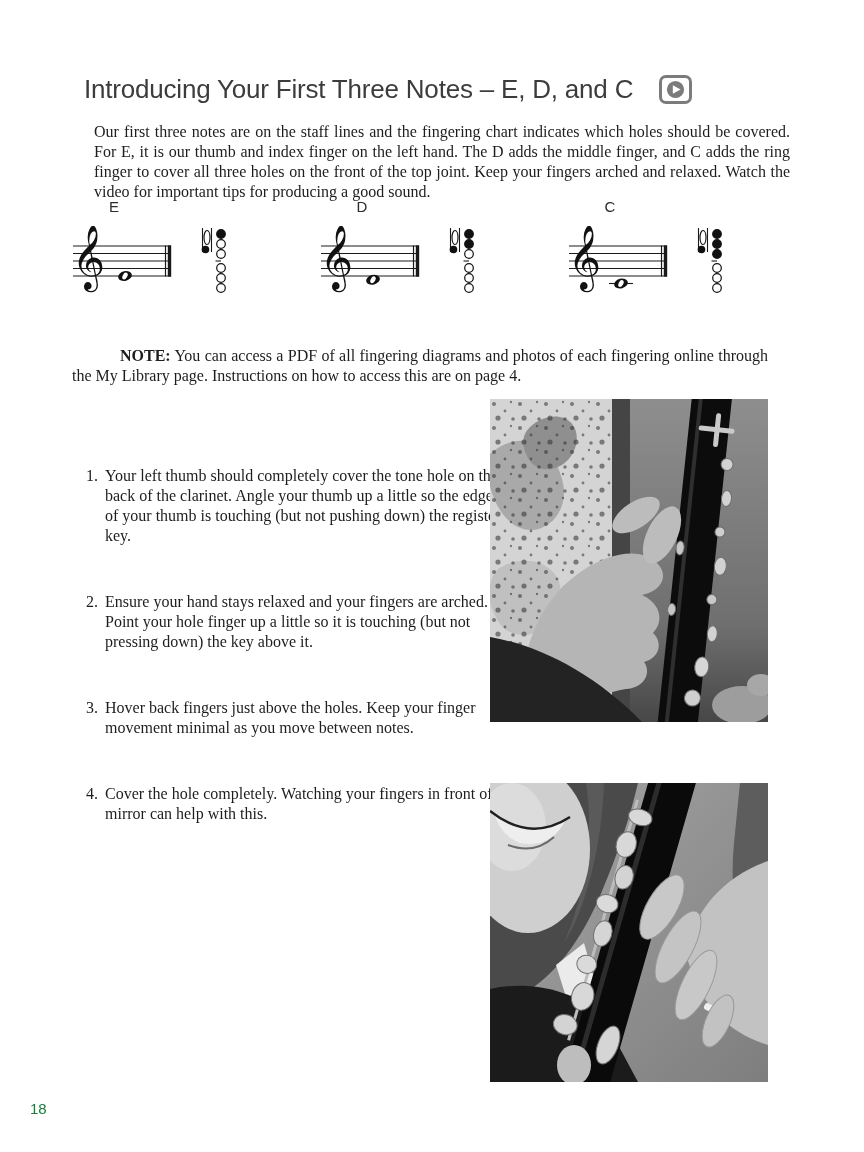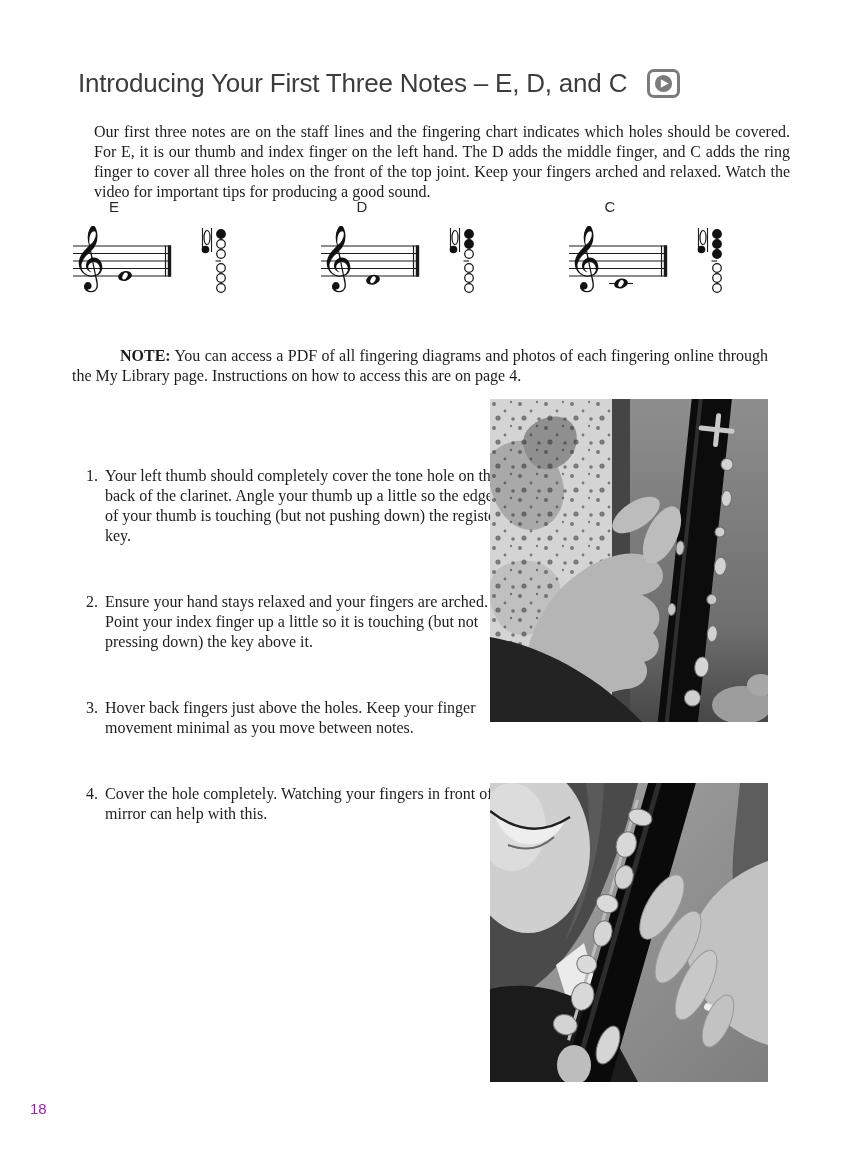--- a/index.html
+++ b/index.html
@@ -5,21 +5,21 @@
   html,body{margin:0;padding:0;background:#ffffff;}
   .page{
     position:relative;width:864px;height:1152px;background:#fff;overflow:hidden;
     font-family:"Liberation Serif",serif;color:var(--body-color,#1d1d1d);
   }
   .abs{position:absolute;}
   
   .title-row{left:72px;top:62px;display:flex;align-items:center;gap:14px;}
   .page-title{
     font-family:"Liberation Sans",sans-serif;font-size:26px;font-weight:500;
-    color:var(--title-color,#3c3c3c);letter-spacing:-0.2px;margin:6px;white-space:nowrap;
+    color:var(--title-color,#3c3c3c);letter-spacing:-0.2px;margin:12px;white-space:nowrap;
   }
   .video-icon{flex:none;display:block;}
   
   .para{font-size:16px;line-height:20px;text-align:justify;}
   .intro{left:72px;top:106px;width:696px;margin-left:22px;}
   .note-para{left:72px;top:330px;width:696px;}
   .note-label{font-weight:bold;margin-left:48px;}
   .lead{left:72px;top:406px;width:460px;font-size:16px;line-height:20px;}
   
   .list-item{left:82px;width:425px;display:flex;font-size:16px;line-height:20px;}
@@ -37,21 +37,21 @@
   .staff .bar-thick{fill:#1a1a1a;}
   .clef{font-family:"DejaVu Sans",sans-serif;font-size:56px;fill:#111;}
   .fingering .open{fill:#fff;stroke:#111;stroke-width:1.2;}
   .fingering .hole{stroke:#111;stroke-width:1.2;}
   
   .photo{margin:0;padding:0;display:block;}
   .photo svg{display:block;}
   
   .page-num{
     left:30px;top:1100px;font-family:"Liberation Sans",sans-serif;
-    font-size:15px;color:#a21caf;
+    font-size:15px;color:#15803d;
   }
 </style>
 </head>
 <body>
 
 <div class="page">
 
   <div class="abs title-row">
     <h1 class="page-title">Introducing Your First Three Notes – E, D, and C</h1>
     <svg class="video-icon" width="33" height="29" viewBox="0 0 33 29">
@@ -173,21 +173,21 @@
 
   <p class="abs para note-para"><b class="note-label">NOTE:</b> <span>You can access a PDF of all fingering diagrams and photos of each fingering online through the My Library page. Instructions on how to access this are on page 4.</span></p>
 
 
   <div class="abs list-item" style="top:466px;">
     <span class="num">1.</span>
     <span class="itext">Your left thumb should completely cover the tone hole on the back of the clarinet. Angle your thumb up a little so the edge of your thumb is touching (but not pushing down) the register key.</span>
   </div>
   <div class="abs list-item" style="top:592px;">
     <span class="num">2.</span>
-    <span class="itext">Ensure your hand stays relaxed and your fingers are arched. Point your index finger up a little so it is touching (but not pressing down) the key above it.</span>
+    <span class="itext">Ensure your hand stays relaxed and your fingers are arched. Point your hole finger up a little so it is touching (but not pressing down) the key above it.</span>
   </div>
   <div class="abs list-item" style="top:698px;">
     <span class="num">3.</span>
     <span class="itext">Hover back fingers just above the holes. Keep your finger movement minimal as you move between notes.</span>
   </div>
   <div class="abs list-item" style="top:784px;">
     <span class="num">4.</span>
     <span class="itext">Cover the hole completely. Watching your fingers in front of a mirror can help with this.</span>
   </div>
 

